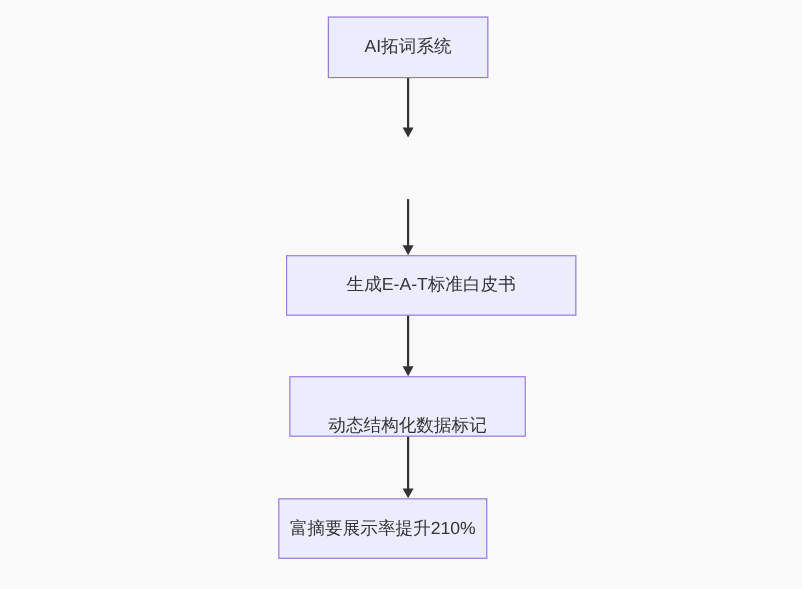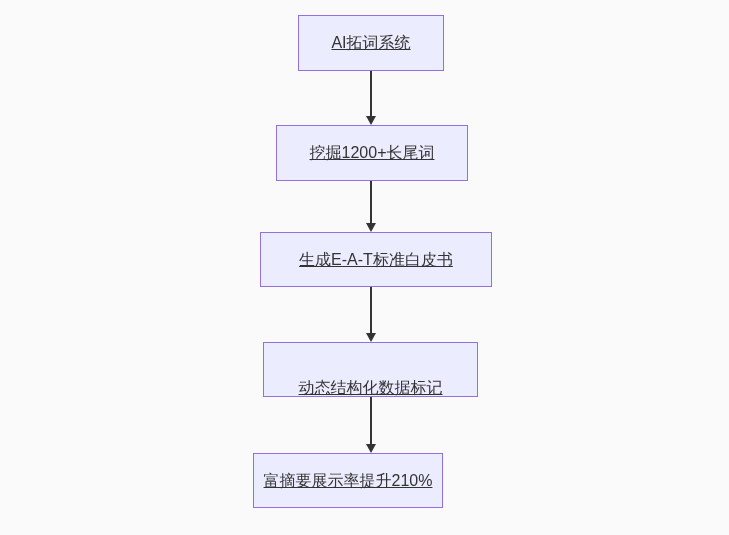--- a/index.html
+++ b/index.html
@@ -21,25 +21,24 @@
     display: flex;
     align-items: center;
     justify-content: center;
     background: var(--node-fill, #ECECFF);
     border: 1px solid var(--node-border, #9370DB);
     color: var(--text, #333333);
     font-size: 16px;
     line-height: 1;
     white-space: nowrap;
     text-align: center;
-    text-decoration: underline;
   }
   .n1 { left: 298px; top: 15px;  width: 146px; height: 56px; }
   .n2 { left: 276px; top: 125px; width: 192px; height: 56px; }
-  .n3 { left: 260px; top: 232px; width: 232px; height: 55px; }
+  .n3 { left: 260px; top: 232px; width: 264px; height: 55px; }
   .n4 { left: 263px; top: 342px; width: 215px; height: 55px; align-items: flex-end; }
   .n5 { left: 253px; top: 453px; width: 190px; height: 55px; }
 
   .arrow {
     position: absolute;
     left: 366px;
     width: 10px;
   }
   .a1 { top: 71px;  height: 54px; }
   .a2 { top: 181px; height: 51px; }
@@ -71,23 +70,20 @@
 
   <div class="node n1">
     <span>AI拓词系统</span>
   </div>
 
   <div class="arrow a1">
     <div class="shaft"></div>
     <div class="head"></div>
   </div>
 
-  <div class="node n2">
-    <span>挖掘1200+长尾词</span>
-  </div>
 
   <div class="arrow a2">
     <div class="shaft"></div>
     <div class="head"></div>
   </div>
 
   <div class="node n3">
     <span>生成E-A-T标准白皮书</span>
   </div>
 

